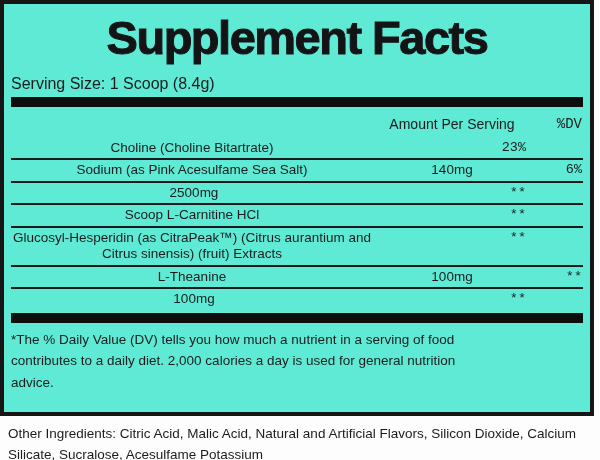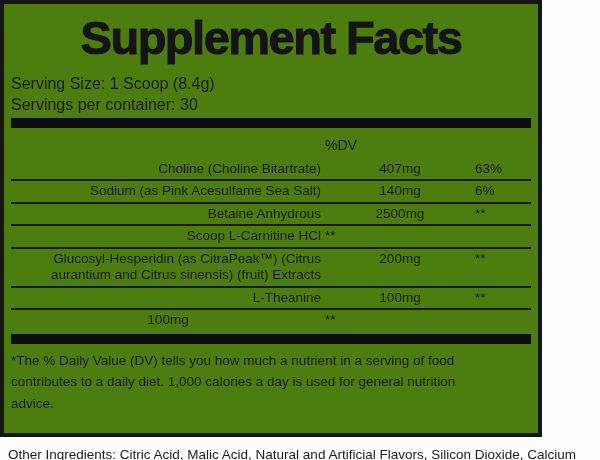--- a/index.html
+++ b/index.html
@@ -7,23 +7,23 @@
     padding: 0;
     width: 600px;
     height: 460px;
     background: #fdfdfd;
     font-family: "Liberation Sans", sans-serif;
     color: #1c1c1e;
     overflow: hidden;
   }
   .label-box {
     box-sizing: border-box;
-    width: 542px;
+    width: 594px;
     border: 4px solid #161616;
-    background: #4d7c0f;
+    background: #5eead4;
     padding: 0 7px 5px 7px;
   }
   .panel-title {
     margin: 10px 0 12px 0;
     text-align: center;
     font-size: 47px;
     font-weight: bold;
     letter-spacing: -1.5px;
     line-height: 1;
     color: #141416;
@@ -48,23 +48,23 @@
     padding: 2px 0 2px 0;
     font-size: 13.5px;
     line-height: 16.5px;
   }
   .row.header {
     border-bottom: none;
     padding: 9px 0 5px 0;
     font-size: 14px;
   }
   .row:last-child { border-bottom: none; }
-  .cell.name   { text-align: right; padding-right: 4px; }
+  .cell.name   { text-align: center; padding-right: 4px; }
   .cell.amount { text-align: center; }
-  .cell.dv     { padding-right: 1px; }
+  .cell.dv     { text-align: right; padding-right: 1px; font-family: Liberation Mono, monospace; }
   .footnote {
     margin-top: 6px;
     font-size: 13.5px;
     line-height: 21.5px;
     max-width: 470px;
     color: #1c1c1e;
   }
   .below-box {
     padding: 7px 8px 0 8px;
   }
@@ -74,67 +74,64 @@
     line-height: 21.5px;
   }
 </style>
 </head>
 <body>
 
 <div class="label-box">
   <h1 class="panel-title">Supplement Facts</h1>
 
   <div class="serving-line">Serving Size: 1 Scoop (8.4g)</div>
-  <div class="serving-line">Servings per container: 30</div>
 
   <div class="thick-bar"></div>
 
   <div class="facts-table">
     <div class="row header">
       <span class="cell name"></span>
+      <span class="cell amount">Amount Per Serving</span>
       <span class="cell dv">%DV</span>
     </div>
     <div>
         <div class="row">
           <span class="cell name">Choline (Choline Bitartrate)</span>
-          <span class="cell amount">407mg</span>
-          <span class="cell dv">63%</span>
+          <span class="cell dv">23%</span>
         </div>
         <div class="row">
           <span class="cell name">Sodium (as Pink Acesulfame Sea Salt)</span>
           <span class="cell amount">140mg</span>
           <span class="cell dv">6%</span>
         </div>
         <div class="row">
-          <span class="cell name">Betaine Anhydrous</span>
           <span class="cell amount">2500mg</span>
           <span class="cell dv">**</span>
         </div>
         <div class="row">
           <span class="cell name">Scoop L-Carnitine HCl</span>
           <span class="cell dv">**</span>
         </div>
         <div class="row">
           <span class="cell name">Glucosyl-Hesperidin (as CitraPeak™) (Citrus aurantium and Citrus sinensis) (fruit) Extracts</span>
-          <span class="cell amount">200mg</span>
           <span class="cell dv">**</span>
         </div>
         <div class="row">
           <span class="cell name">L-Theanine</span>
           <span class="cell amount">100mg</span>
           <span class="cell dv">**</span>
         </div>
         <div class="row">
           <span class="cell amount">100mg</span>
           <span class="cell dv">**</span>
         </div>
       </div>
   </div>
 
   <div class="thick-bar"></div>
 
-  <p class="footnote">*The % Daily Value (DV) tells you how much a nutrient in a serving of food contributes to a daily diet. 1,000 calories a day is used for general nutrition advice.</p>
+  <p class="footnote">*The % Daily Value (DV) tells you how much a nutrient in a serving of food contributes to a daily diet. 2,000 calories a day is used for general nutrition advice.</p>
 </div>
 
 <div class="below-box">
   <p class="other-ingredients">Other Ingredients: Citric Acid, Malic Acid, Natural and Artificial Flavors, Silicon Dioxide, Calcium Silicate, Sucralose, Acesulfame Potassium</p>
 
 </div>
 
 </body></html>

